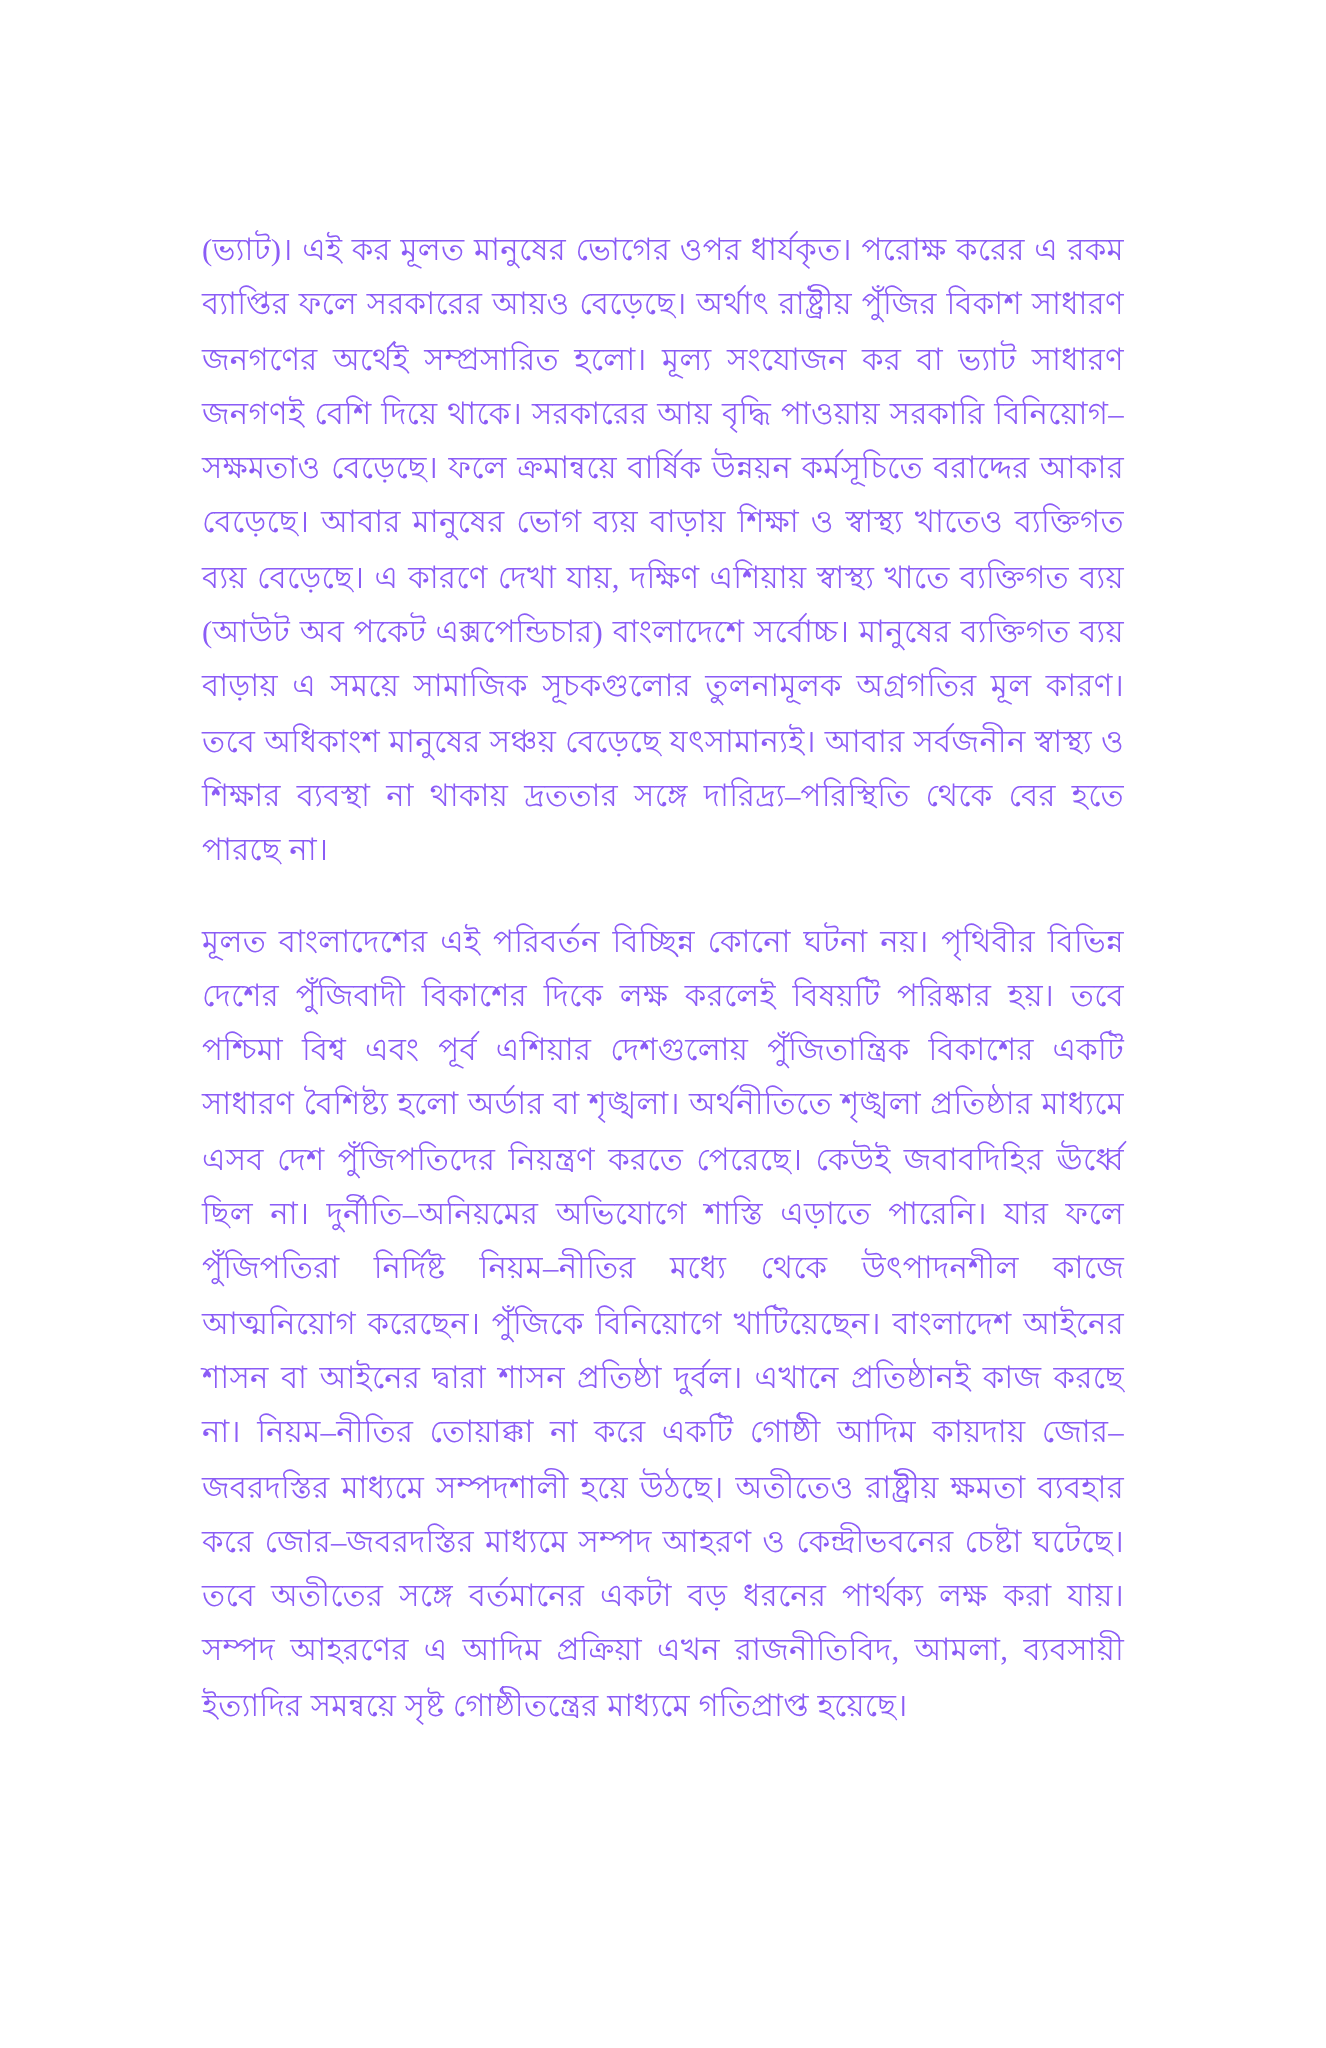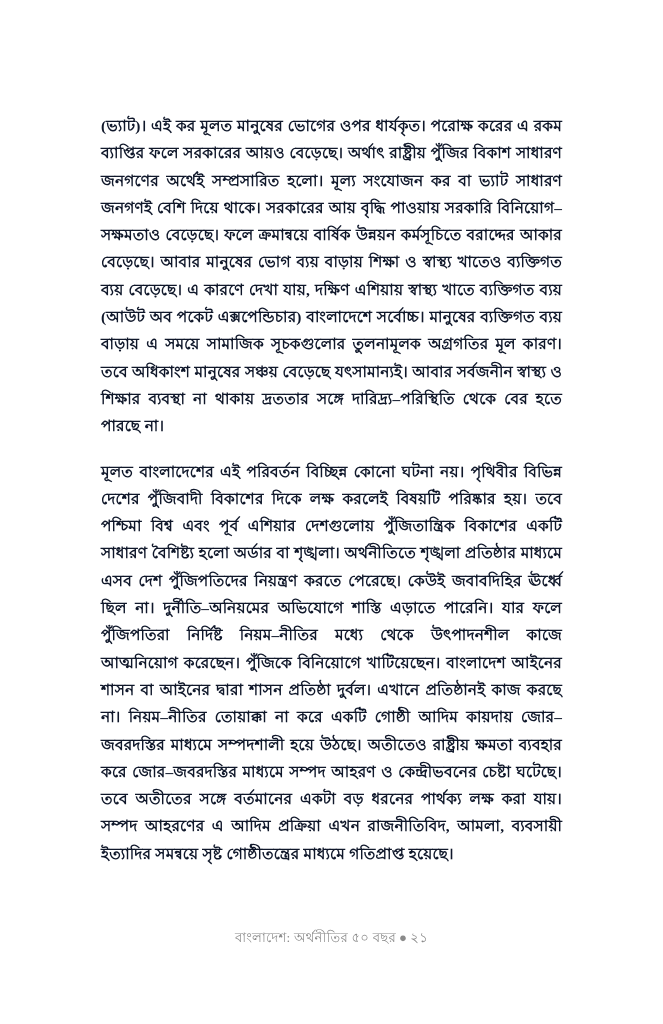--- a/index.html
+++ b/index.html
@@ -30,26 +30,25 @@
     top: 112px;
     width: 461px;
   }
 
   .para {
     margin: 0 0 18px 0;
     text-align: justify;
     text-justify: inter-word;
     font-size: 15.4px;
     line-height: 27.3px;
-    color: #0f172a;
+    color: #8b5cf6;
     letter-spacing: 0.01em;
     word-spacing: 0.02em;
     font-family: "Liberation Serif", "DejaVu Serif", serif;
     text-align-last: left;
-    font-weight: bold;
   }
 
   .para:last-of-type {
     margin-bottom: 0;
   }
 
   
   .para.continues {
     text-align-last: justify;
   }
@@ -75,17 +74,14 @@
 </head>
 <body>
 
 <div class="page">
 
   <div class="text-block">
     <p class="para">(ভ্যাট)। এই কর মূলত মানুষের ভোগের ওপর ধার্যকৃত। পরোক্ষ করের এ রকম ব্যাপ্তির ফলে সরকারের আয়ও বেড়েছে। অর্থাৎ রাষ্ট্রীয় পুঁজির বিকাশ সাধারণ জনগণের অর্থেই সম্প্রসারিত হলো। মূল্য সংযোজন কর বা ভ্যাট সাধারণ জনগণই বেশি দিয়ে থাকে। সরকারের আয় বৃদ্ধি পাওয়ায় সরকারি বিনিয়োগ–সক্ষমতাও বেড়েছে। ফলে ক্রমান্বয়ে বার্ষিক উন্নয়ন কর্মসূচিতে বরাদ্দের আকার বেড়েছে। আবার মানুষের ভোগ ব্যয় বাড়ায় শিক্ষা ও স্বাস্থ্য খাতেও ব্যক্তিগত ব্যয় বেড়েছে। এ কারণে দেখা যায়, দক্ষিণ এশিয়ায় স্বাস্থ্য খাতে ব্যক্তিগত ব্যয় (আউট অব পকেট এক্সপেন্ডিচার) বাংলাদেশে সর্বোচ্চ। মানুষের ব্যক্তিগত ব্যয় বাড়ায় এ সময়ে সামাজিক সূচকগুলোর তুলনামূলক অগ্রগতির মূল কারণ। তবে অধিকাংশ মানুষের সঞ্চয় বেড়েছে যৎসামান্যই। আবার সর্বজনীন স্বাস্থ্য ও শিক্ষার ব্যবস্থা না থাকায় দ্রততার সঙ্গে দারিদ্র্য–পরিস্থিতি থেকে বের হতে পারছে না।</p>
     <p class="para">মূলত বাংলাদেশের এই পরিবর্তন বিচ্ছিন্ন কোনো ঘটনা নয়। পৃথিবীর বিভিন্ন দেশের পুঁজিবাদী বিকাশের দিকে লক্ষ করলেই বিষয়টি পরিষ্কার হয়। তবে পশ্চিমা বিশ্ব এবং পূর্ব এশিয়ার দেশগুলোয় পুঁজিতান্ত্রিক বিকাশের একটি সাধারণ বৈশিষ্ট্য হলো অর্ডার বা শৃঙ্খলা। অর্থনীতিতে শৃঙ্খলা প্রতিষ্ঠার মাধ্যমে এসব দেশ পুঁজিপতিদের নিয়ন্ত্রণ করতে পেরেছে। কেউই জবাবদিহির ঊর্ধ্বে ছিল না। দুর্নীতি–অনিয়মের অভিযোগে শাস্তি এড়াতে পারেনি। যার ফলে পুঁজিপতিরা নির্দিষ্ট নিয়ম–নীতির মধ্যে থেকে উৎপাদনশীল কাজে আত্মনিয়োগ করেছেন। পুঁজিকে বিনিয়োগে খাটিয়েছেন। বাংলাদেশ আইনের শাসন বা আইনের দ্বারা শাসন প্রতিষ্ঠা দুর্বল। এখানে প্রতিষ্ঠানই কাজ করছে না। নিয়ম–নীতির তোয়াক্কা না করে একটি গোষ্ঠী আদিম কায়দায় জোর–জবরদস্তির মাধ্যমে সম্পদশালী হয়ে উঠছে। অতীতেও রাষ্ট্রীয় ক্ষমতা ব্যবহার করে জোর–জবরদস্তির মাধ্যমে সম্পদ আহরণ ও কেন্দ্রীভবনের চেষ্টা ঘটেছে। তবে অতীতের সঙ্গে বর্তমানের একটা বড় ধরনের পার্থক্য লক্ষ করা যায়। সম্পদ আহরণের এ আদিম প্রক্রিয়া এখন রাজনীতিবিদ, আমলা, ব্যবসায়ী ইত্যাদির সমন্বয়ে সৃষ্ট গোষ্ঠীতন্ত্রের মাধ্যমে গতিপ্রাপ্ত হয়েছে।</p>
   </div>
 
-  <div class="footer">
-    <span>বাংলাদেশ: অর্থনীতির ৫০ বছর</span><span class="sep">●</span><span>২১</span>
-  </div>
 
 </div>
 
 </body></html>

